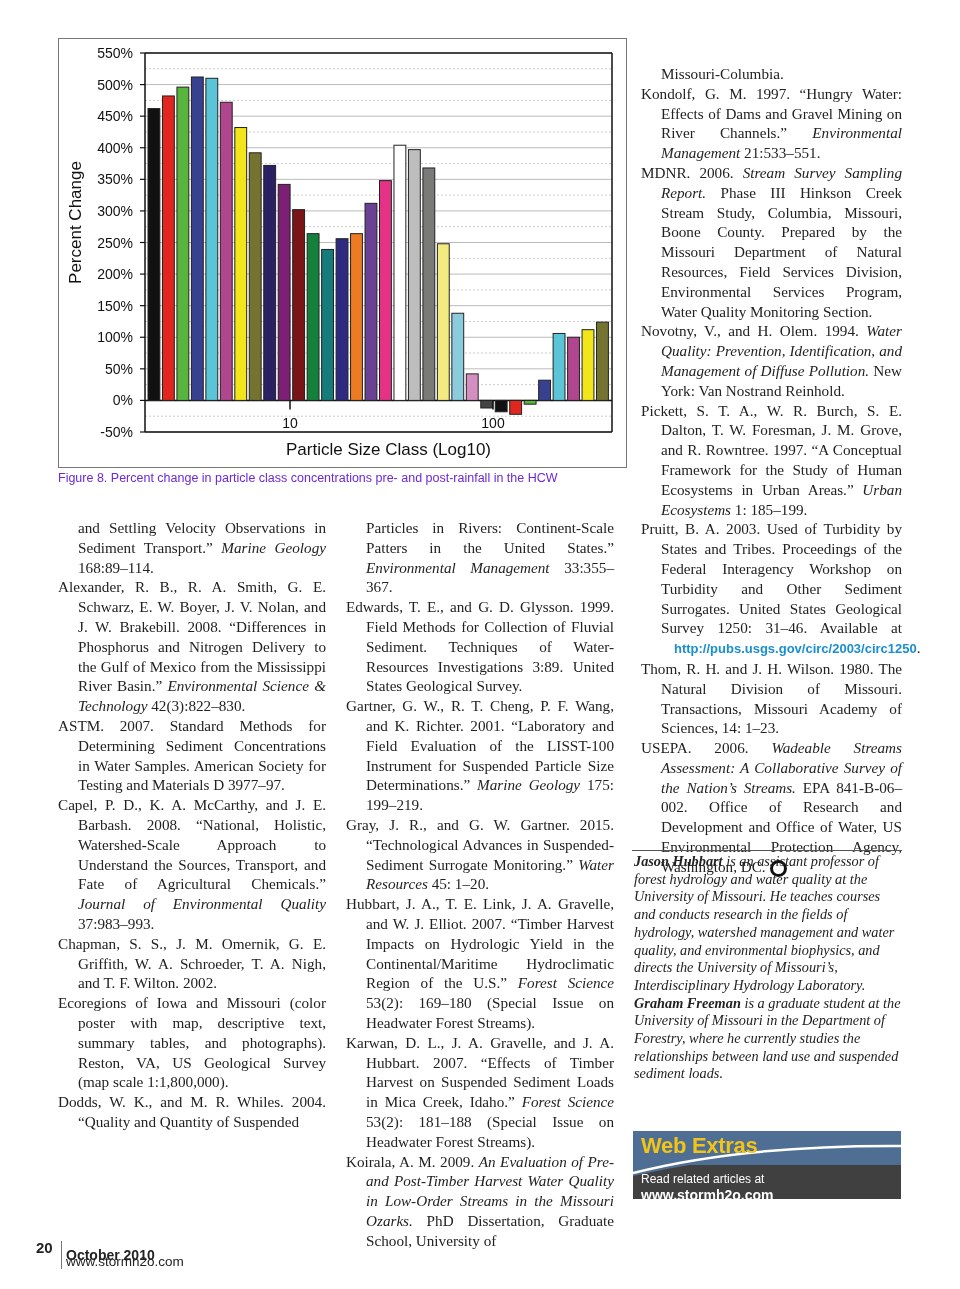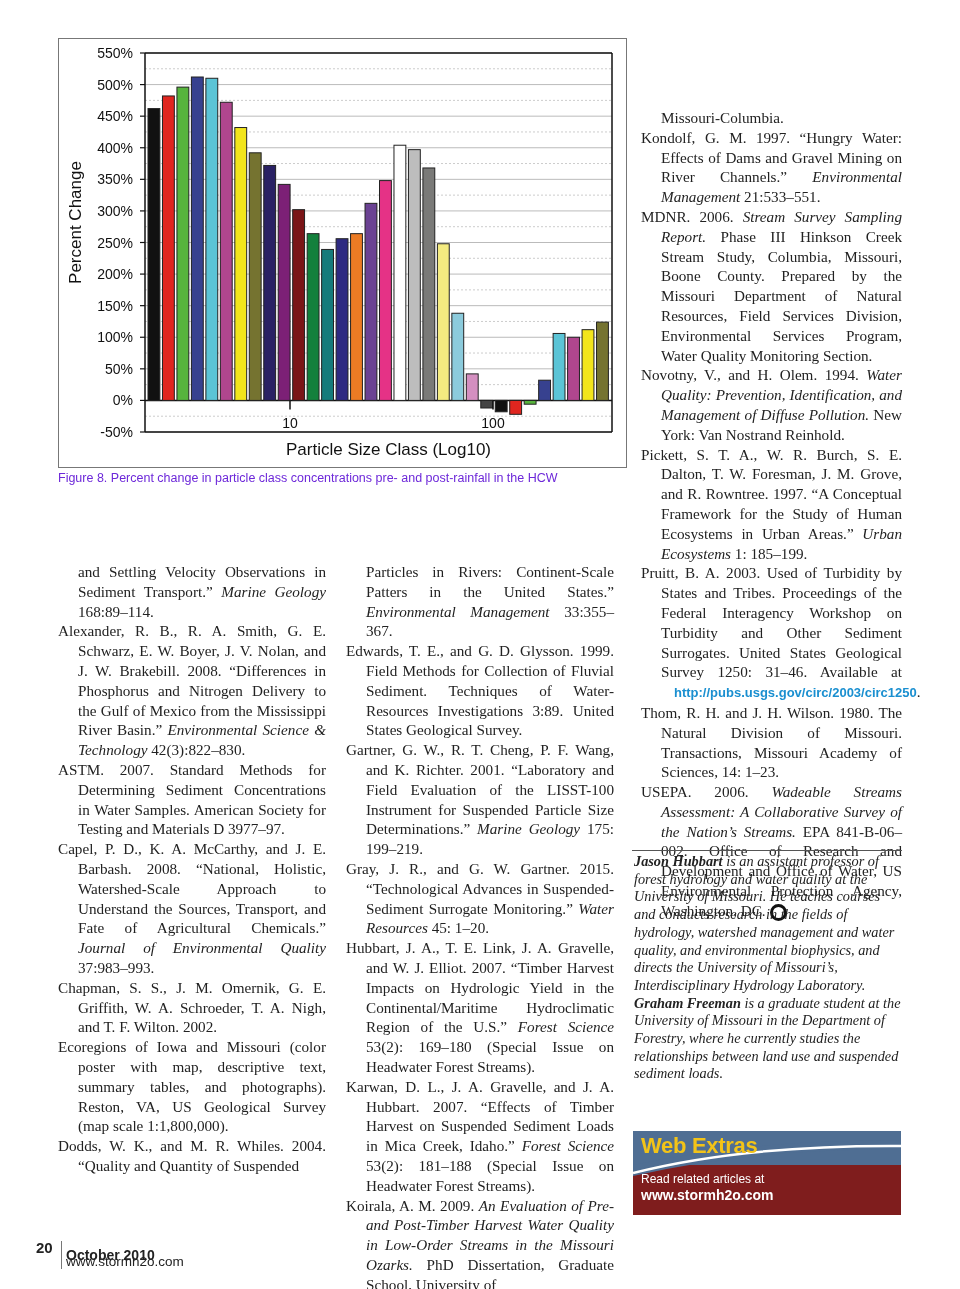--- a/index.html
+++ b/index.html
@@ -5,28 +5,28 @@
   body { margin:0; background:#fff; }
   #page { position:relative; width:960px; height:1289px; background:#fff; overflow:hidden; }
   .chart-frame { position:absolute; left:58px; top:38px; width:567px; height:428px; border:1px solid #777; background:#fff; }
   .chart-frame svg { position:absolute; left:0; top:0; }
   .caption { position:absolute; left:58px; top:471px; width:560px; font-family:"Liberation Sans",sans-serif; font-size:12.5px; color:#6d28d9; }
   .col { position:absolute; font-family:"Liberation Serif",serif; font-size:15.2px; line-height:19.8px; color:#222; text-align:justify; }
   .col1 { left:58px; top:518px; width:268px; }
   .col2 { left:346px; top:518px; width:268px; }
   .col3 { left:641px; top:64px; width:261px; }
   .ref { padding-left:20px; text-indent:-20px; margin:0; }
-  .ref.cont { padding-left:20px; text-indent:0;margin-top:44px; }
+  .ref.cont { padding-left:20px; text-indent:0; }
   .ref i { font-style:italic; }
   .url { color:#1a8fd0; font-family:"Liberation Sans",sans-serif; font-weight:bold; font-size:13px;padding-left:13px; }
   .endmark { display:inline-block; width:11px; height:11px; border:3px solid #111; border-radius:50%; vertical-align:middle; margin-left:4px; }
   .bio-rule { position:absolute; left:632px; top:850px; width:270px; border-top:1.5px solid #555; }
   .bio { position:absolute; left:634px; top:853px; width:270px; font-family:"Liberation Serif",serif; font-style:italic; font-size:14.3px; line-height:17.7px; color:#222; }
   .bio b { font-weight:bold; }
-  .webextras { position:absolute; left:633px; top:1131px; width:268px; height:84px; background:#7f1d1d; overflow:hidden; }
+  .webextras { position:absolute; left:633px; top:1131px; width:268px; height:68px; background:#404040; overflow:hidden; }
   .webextras .top { position:absolute; left:0; top:0; width:100%; height:34px; background:#4f6e93; }
   .webextras svg { position:absolute; left:0; top:0; }
   .webextras .title { position:absolute; left:8px; top:2px; font-family:"Liberation Sans",sans-serif; font-weight:bold; font-size:22px; color:#f2c318; letter-spacing:-0.3px; }
   .webextras .sub { position:absolute; left:8px; top:41px; font-family:"Liberation Sans",sans-serif; font-size:12px; color:#fff;text-align:center; }
   .webextras .site { position:absolute; left:8px; top:56px; font-family:"Liberation Sans",sans-serif; font-weight:bold; font-size:14px; color:#fff; }
   .folio { position:absolute; left:36px; top:1239px; font-family:"Liberation Sans",sans-serif; color:#222; }
   .folio .num { position:absolute; left:0; top:0; font-weight:bold; font-size:15px; }
   .folio .bar { position:absolute; left:25px; top:2px; width:1px; height:28px; background:#777; }
   .folio .month { position:absolute; left:30px; top:8px; font-weight:bold; font-size:14px; white-space:nowrap; }
   .folio .site { position:absolute; left:30px; top:15px; font-size:13.5px; white-space:nowrap; }

